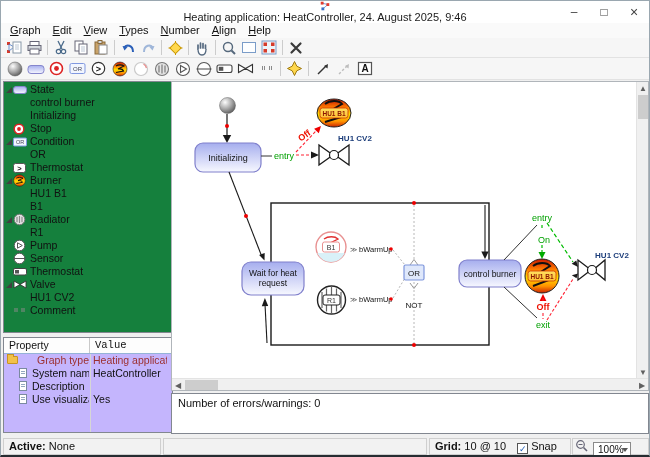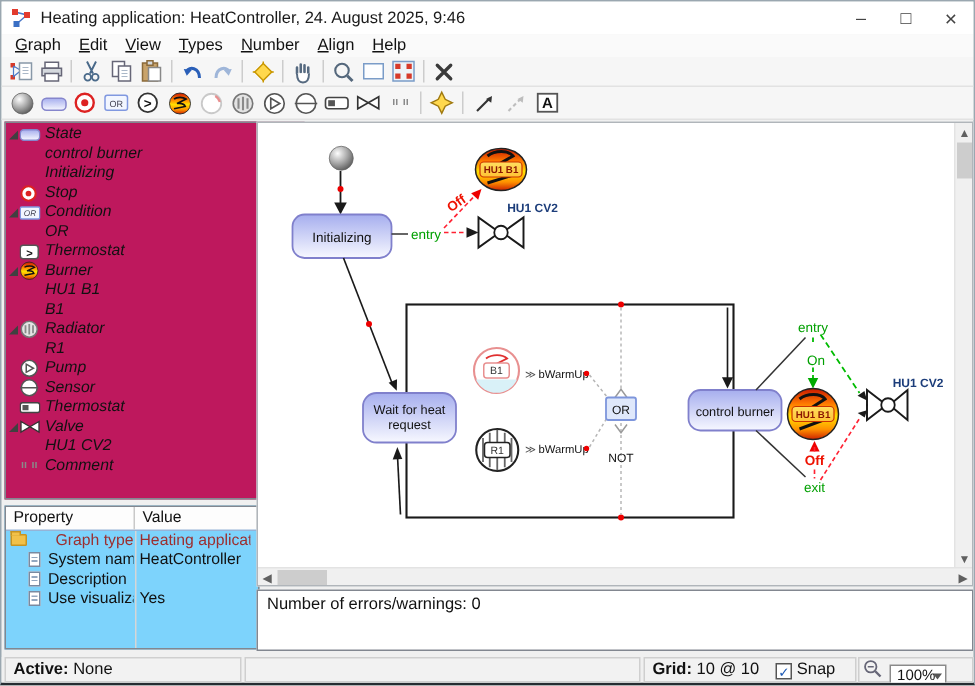--- a/index.html
+++ b/index.html
@@ -1,50 +1,50 @@
 <!DOCTYPE html>
 <html><head>
 <meta charset="utf-8">
 <style>
   html,body{margin:0;padding:0;background:#d8d8d8;}
   *{box-sizing:border-box;}
   .window{position:relative;width:650px;height:457px;background:#f0f0f0;
     font-family:"Liberation Sans",sans-serif;color:#111;overflow:hidden;
     border:1px solid #9aa7b0;border-bottom:2px solid #262c31;}
   
-  .titlebar{position:absolute;left:0;top:0;width:100%;height:22px;background:#ffffff;display:flex;align-items:center;}
+  .titlebar{position:absolute;left:0;top:0;width:100%;height:22px;background:#ffffff;display:flex;align-items:center;flex-direction:column;}
   .app-icon{width:14px;height:14px;margin:0 6px 0 6px;}
   .title-text{font-size:11px;color:#1a1a1a;white-space:nowrap;}
   .win-btn{position:absolute;top:0;width:30px;height:21px;display:flex;align-items:center;justify-content:center;font-size:12px;color:#444;}
   .btn-min{right:60px}.btn-max{right:30px}.btn-close{right:0;font-size:14px}
   
   .menubar{position:absolute;left:0;top:22px;width:100%;height:15px;background:#fafafa;display:flex;align-items:center;padding-left:3px;}
   .mb-item{display:inline-block;font-size:11px;padding:0 6px;line-height:15px;}
   .mb-item::first-letter{text-decoration:underline;}
   
   .toolbar{position:absolute;left:0;width:100%;background:#f6f6f6;display:flex;align-items:center;padding-left:3px;border-bottom:1px solid #e2e2e2;}
   .tb1{top:37px;height:20px;}
   .tb2{top:57px;height:22px;}
   .tb-btn{width:20px;height:18px;display:flex;align-items:center;justify-content:center;flex:0 0 auto;}
   .pal-btn{width:21px;height:19px;display:flex;align-items:center;justify-content:center;flex:0 0 auto;}
   .sep{width:1px;height:15px;background:#cccccc;margin:0 3px;flex:0 0 auto;}
   
-  .tree-panel{position:absolute;left:2px;top:80px;width:200px;height:252px;background:#be185d;border:1px solid #828790;overflow:hidden;font-style:italic;}
+  .tree-panel{position:absolute;left:2px;top:80px;width:200px;height:252px;background:#15803d;border:1px solid #828790;overflow:hidden;}
   .tree-rows{position:absolute;left:0;top:1px;width:152px;}
   .tree-row{position:relative;height:13px;}
   .exp{position:absolute;left:2px;top:4px;width:0;height:0;border-left:6px solid transparent;border-bottom:6px solid #404040;}
   .ticon{position:absolute;left:9px;top:0;width:14px;height:13px;display:flex;align-items:center;}
   .tlabel{position:absolute;left:26px;top:0;font-size:10.5px;line-height:13px;white-space:nowrap;}
   .vscroll{position:absolute;top:0;right:0;width:12px;background:#f0f0f0;border-left:1px solid #e3e3e3;}
   .scroll-arrow{position:absolute;left:0;width:12px;height:12px;display:flex;align-items:center;justify-content:center;color:#606060;font-size:8px;}
   .thumb{position:absolute;left:1px;width:10px;background:#cdcdcd;}
-  .prop-panel{position:absolute;left:2px;top:336px;width:170px;height:96px;background:#7dd3fc;border:1px solid #828790;font-size:10.5px;overflow:hidden;}
+  .prop-panel{position:absolute;left:2px;top:336px;width:170px;height:96px;background:#c4b5fd;border:1px solid #828790;font-size:10.5px;overflow:hidden;}
   .prop-head{display:flex;height:16px;border-bottom:1px solid #95b3d7;background:#fdfdfd;}
   .ph-cell{line-height:15px;padding-left:5px;border-right:1px solid #c9c9c9;}
-  .ph-prop{width:86px;}.ph-val{flex:1;}
+  .ph-prop{width:86px;}.ph-val{flex:1;font-family:Liberation Mono, monospace;}
   .prop-row{position:relative;height:13px;line-height:13px;white-space:nowrap;}
   .pr-name{position:absolute;left:17px;overflow:hidden;width:68px;}
   .pr-name.child{left:28px;width:57px;}
   .pr-val{position:absolute;left:89px;width:74px;overflow:hidden;}
   .prop-divider{position:absolute;left:86px;top:16px;bottom:0;width:1px;background:#d6d6d6;}
   .row-red, .row-red .pr-val{color:#9c2f2f;text-align:right;}
   .folder-icon{position:absolute;left:3px;top:2px;width:11px;height:8px;background:#f2c149;border:1px solid #c79420;border-radius:1px;}
   .folder-icon::before{content:"";position:absolute;left:-1px;top:-3px;width:5px;height:2px;background:#f2c149;border:1px solid #c79420;border-bottom:none;}
   .page-icon{position:absolute;left:15px;top:1px;width:8px;height:10px;background:#fff;border:1px solid #7a8aa0;}
   .page-icon::before{content:"";position:absolute;left:1px;top:2px;width:4px;height:5px;

